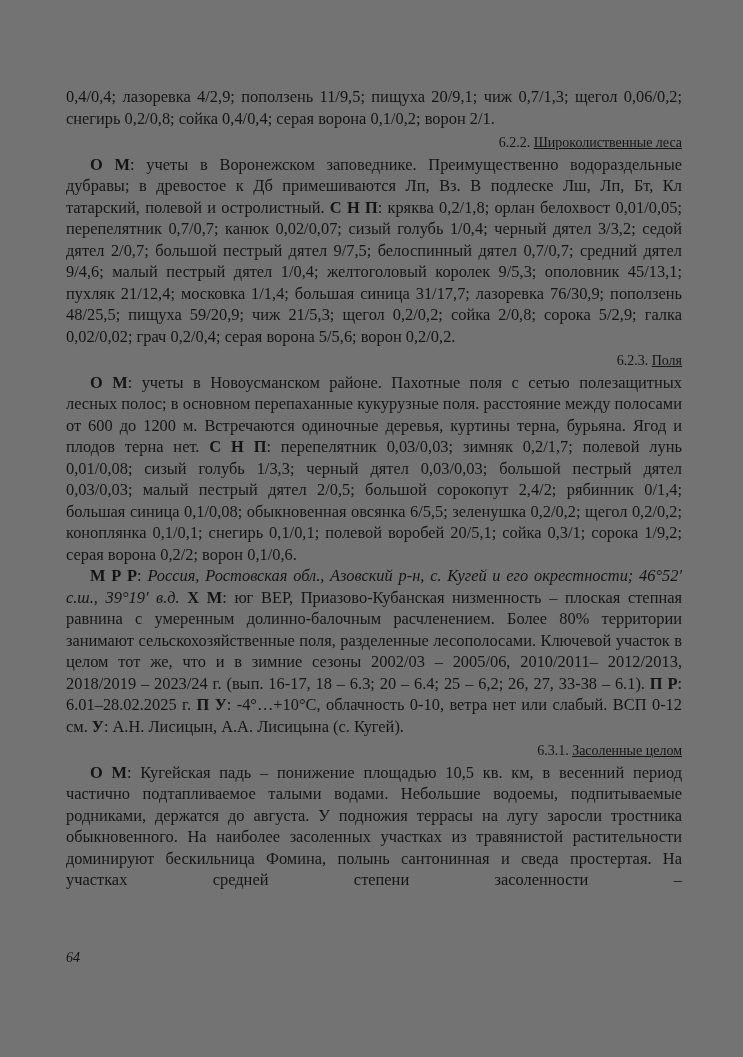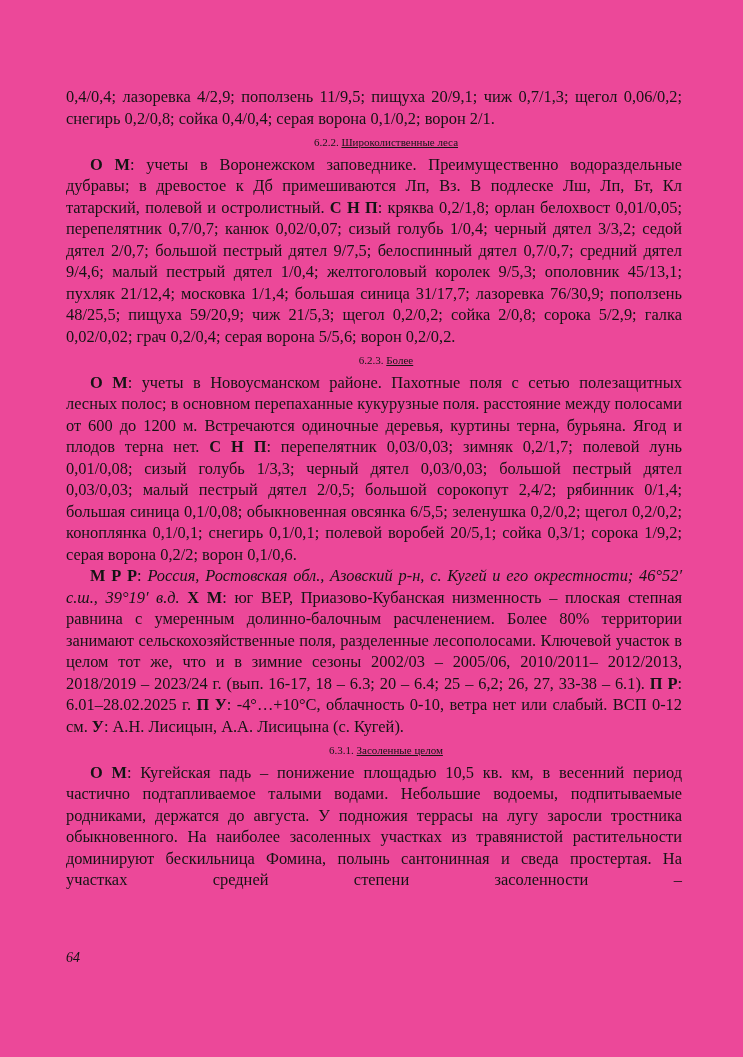--- a/index.html
+++ b/index.html
@@ -5,21 +5,21 @@
   html, body {
     margin: 0;
     padding: 0;
     background: #e8e8e8;
   }
   .page {
     position: relative;
     width: 743px;
     height: 1057px;
     margin: 0 auto;
-    background: #ec4899;
+    background: #737373;
     overflow: hidden;
     font-family: "Liberation Serif", "DejaVu Serif", serif;
     color: #141414;
   }
   .content {
     position: absolute;
     left: 66px;
     top: 86px;
     width: 616px;
   }
@@ -27,24 +27,24 @@
     margin: 0;
     font-size: 16.4px;
     line-height: 21.5px;
     text-align: justify;
   }
   p.indent { text-indent: 24px; }
   p.no-indent { text-indent: 0; }
   p.justify-last { text-align-last: justify; }
   .subheading {
     margin: 0;
-    font-size: 11px;
+    font-size: 14px;
     line-height: 21.5px;
     text-indent: 24px;
-    text-align: center;
+    text-align: right;
     margin-top: 3px;
   }
   .subheading .title { text-decoration: underline; }
   .section-heading {
     margin: 16px 0 10px 0;
     padding-left: 24px;
     font-size: 20px;
     line-height: 26px;
     font-weight: bold;
     text-align: left;
@@ -65,21 +65,21 @@
 
 <div class="page">
   <div class="content">
 
     <p class="no-indent">0,4/0,4; лазоревка 4/2,9; поползень 11/9,5; пищуха 20/9,1; чиж 0,7/1,3; щегол 0,06/0,2; снегирь 0,2/0,8; сойка 0,4/0,4; серая ворона 0,1/0,2; ворон 2/1.</p>
 
     <p class="subheading"><span>6.2.2. </span><span class="title">Широколиственные леса</span></p>
 
     <p class="indent"><b>О М</b><span>: учеты в Воронежском заповеднике. Преимущественно водораздельные дубравы; в древостое к Дб примешиваются Лп, Вз. В подлеске Лш, Лп, Бт, Кл татарский, полевой и остролистный. </span><b>С Н П</b><span>: кряква 0,2/1,8; орлан белохвост 0,01/0,05; перепелятник 0,7/0,7; канюк 0,02/0,07; сизый голубь 1/0,4; черный дятел 3/3,2; седой дятел 2/0,7; большой пестрый дятел 9/7,5; белоспинный дятел 0,7/0,7; средний дятел 9/4,6; малый пестрый дятел 1/0,4; желтоголовый королек 9/5,3; ополовник 45/13,1; пухляк 21/12,4; московка 1/1,4; большая синица 31/17,7; лазоревка 76/30,9; поползень 48/25,5; пищуха 59/20,9; чиж 21/5,3; щегол 0,2/0,2; сойка 2/0,8; сорока 5/2,9; галка 0,02/0,02; грач 0,2/0,4; серая ворона 5/5,6; ворон 0,2/0,2.</span></p>
 
-    <p class="subheading"><span>6.2.3. </span><span class="title">Более</span></p>
+    <p class="subheading"><span>6.2.3. </span><span class="title">Поля</span></p>
 
     <p class="indent"><b>О М</b><span>: учеты в Новоусманском районе. Пахотные поля с сетью полезащитных лесных полос; в основном перепаханные кукурузные поля. расстояние между полосами от 600 до 1200 м. Встречаются одиночные деревья, куртины терна, бурьяна. Ягод и плодов терна нет. </span><b>С Н П</b><span>: перепелятник 0,03/0,03; зимняк 0,2/1,7; полевой лунь 0,01/0,08; сизый голубь 1/3,3; черный дятел 0,03/0,03; большой пестрый дятел 0,03/0,03; малый пестрый дятел 2/0,5; большой сорокопут 2,4/2; рябинник 0/1,4; большая синица 0,1/0,08; обыкновенная овсянка 6/5,5; зеленушка 0,2/0,2; щегол 0,2/0,2; коноплянка 0,1/0,1; снегирь 0,1/0,1; полевой воробей 20/5,1; сойка 0,3/1; сорока 1/9,2; серая ворона 0,2/2; ворон 0,1/0,6.</span></p>
 
 
     <p class="indent"><b>М Р Р</b><span>: </span><span class="it">Россия, Ростовская обл., Азовский р-н, с. Кугей и его окрестности; 46°52′ с.ш., 39°19′ в.д.</span><span> </span><b>Х М</b><span>: юг ВЕР, Приазово-Кубанская низменность – плоская степная равнина с умеренным долинно-балочным расчленением. Более 80% территории занимают сельскохозяйственные поля, разделенные лесополосами. Ключевой участок в целом тот же, что и в зимние сезоны 2002/03 – 2005/06, 2010/2011– 2012/2013, 2018/2019 – 2023/24 г. (вып. 16-17, 18 – 6.3; 20 – 6.4; 25 – 6,2; 26, 27, 33-38 – 6.1). </span><b>П Р</b><span>: 6.01–28.02.2025 г. </span><b>П У</b><span>: -4°…+10°С, облачность 0-10, ветра нет или слабый. ВСП 0-12 см. </span><b>У</b><span>: А.Н. Лисицын, А.А. Лисицына (с. Кугей).</span></p>
 
     <p class="subheading"><span>6.3.1. </span><span class="title">Засоленные целом</span></p>
 
     <p class="indent justify-last"><b>О М</b><span>: Кугейская падь – понижение площадью 10,5 кв. км, в весенний период частично подтапливаемое талыми водами. Небольшие водоемы, подпитываемые родниками, держатся до августа. У подножия террасы на лугу заросли тростника обыкновенного. На наиболее засоленных участках из травянистой растительности доминируют бескильница Фомина, полынь сантонинная и сведа простертая. На участках средней степени засоленности –</span></p>
 

